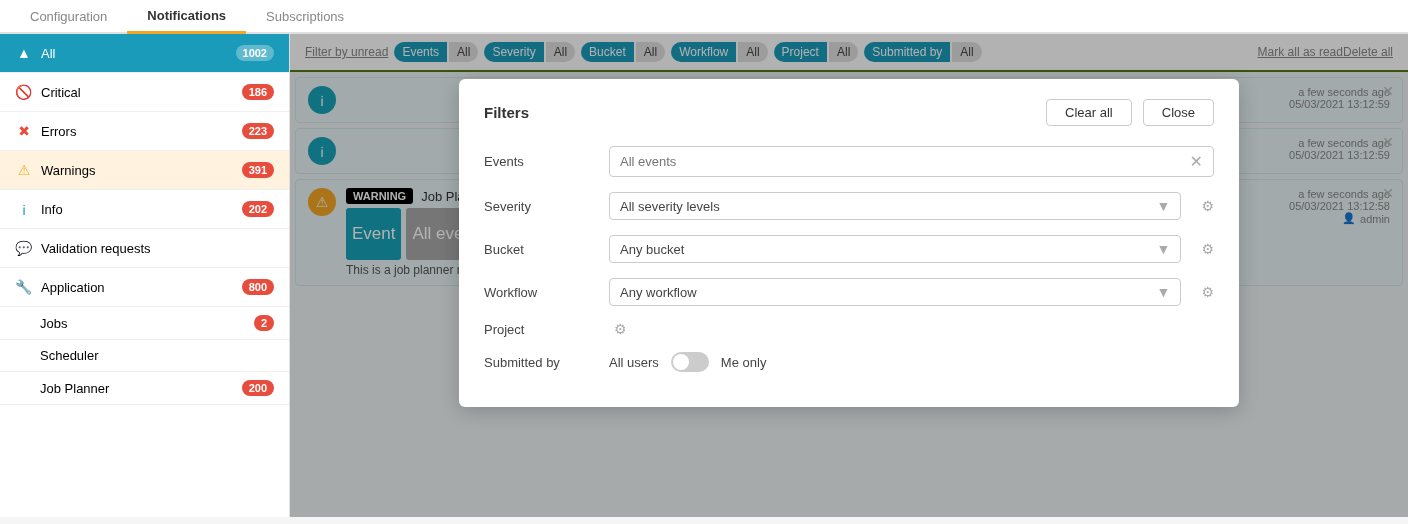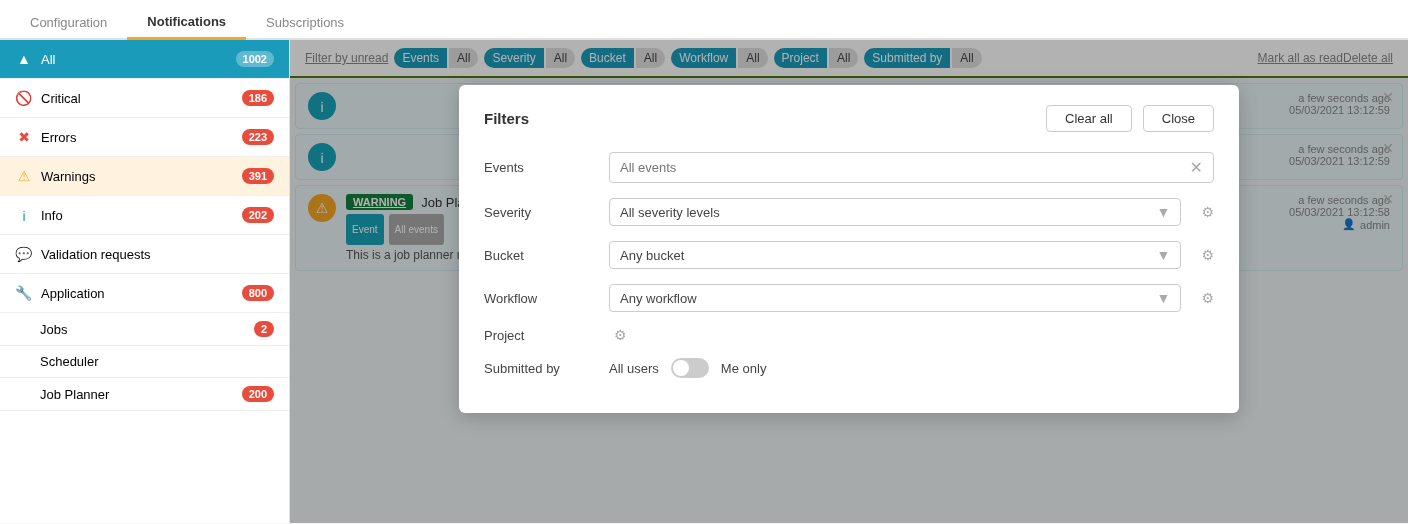--- a/index.html
+++ b/index.html
@@ -3,21 +3,21 @@
   <meta charset="utf-8">
   <style>
     * { box-sizing: border-box; margin: 0; padding: 0; }
     body { font-family: Arial, sans-serif; font-size: 13px; background: #f5f5f5; overflow: hidden; width: 1408px; height: 524px; }
 
     
     .top-tabs {
       display: flex;
       background: #fff;
       border-bottom: 2px solid #e0e0e0;
-      height: 40px;
+      height: 34px;
       align-items: flex-end;
       padding: 0 10px;
     }
     .top-tab {
       padding: 8px 20px;
       cursor: pointer;
       color: #888;
       font-size: 13px;
       border-bottom: 2px solid transparent;
       margin-bottom: -2px;
@@ -194,21 +194,21 @@
       gap: 8px;
       margin-bottom: 3px;
     }
     .notif-badge {
       padding: 2px 7px;
       border-radius: 3px;
       font-size: 11px;
       font-weight: bold;
       color: #fff;
     }
-    .notif-badge.warning { background: #15803d; text-decoration: underline; }
+    .notif-badge.warning { background: #000000; }
     .notif-title { font-size: 13px; color: #333; }
     .notif-right {
       text-align: right;
       font-size: 11px;
       color: #888;
       flex-shrink: 0;
     }
     .notif-close {
       position: absolute;
       top: 5px;
@@ -219,22 +219,22 @@
     }
     .notif-tags {
       display: flex;
       gap: 5px;
       margin-top: 4px;
     }
     .notif-tag {
       background: #17a2b8;
       color: #fff;
       border-radius: 3px;
-      padding: 10px 6px;
-      font-size: 10px;
+      padding: 16px 6px;
+      font-size: 17px;
     }
     .notif-tag.gray { background: #aaa; }
     .notif-desc { font-size: 12px; color: #555; margin-top: 3px; }
 
     
     .modal-overlay {
       position: absolute;
       top: 0; left: 0; right: 0; bottom: 0;
       background: rgba(0,0,0,0.3);
       z-index: 100;

